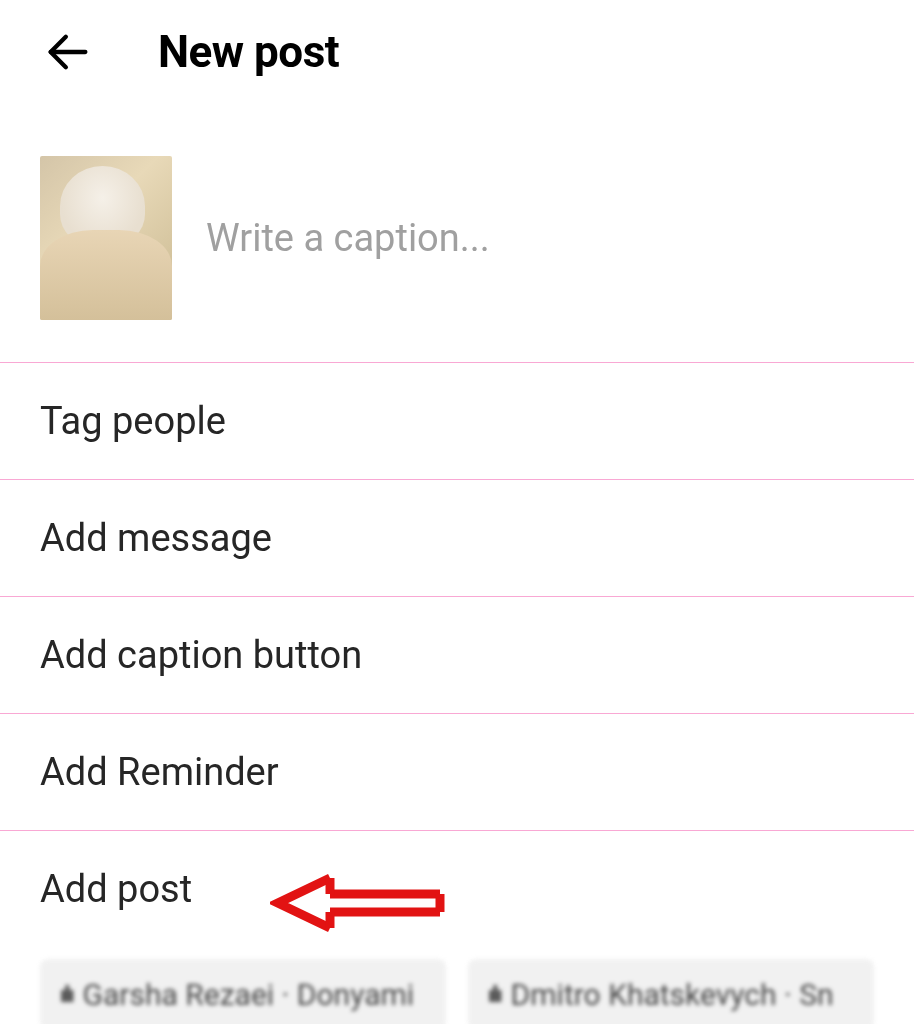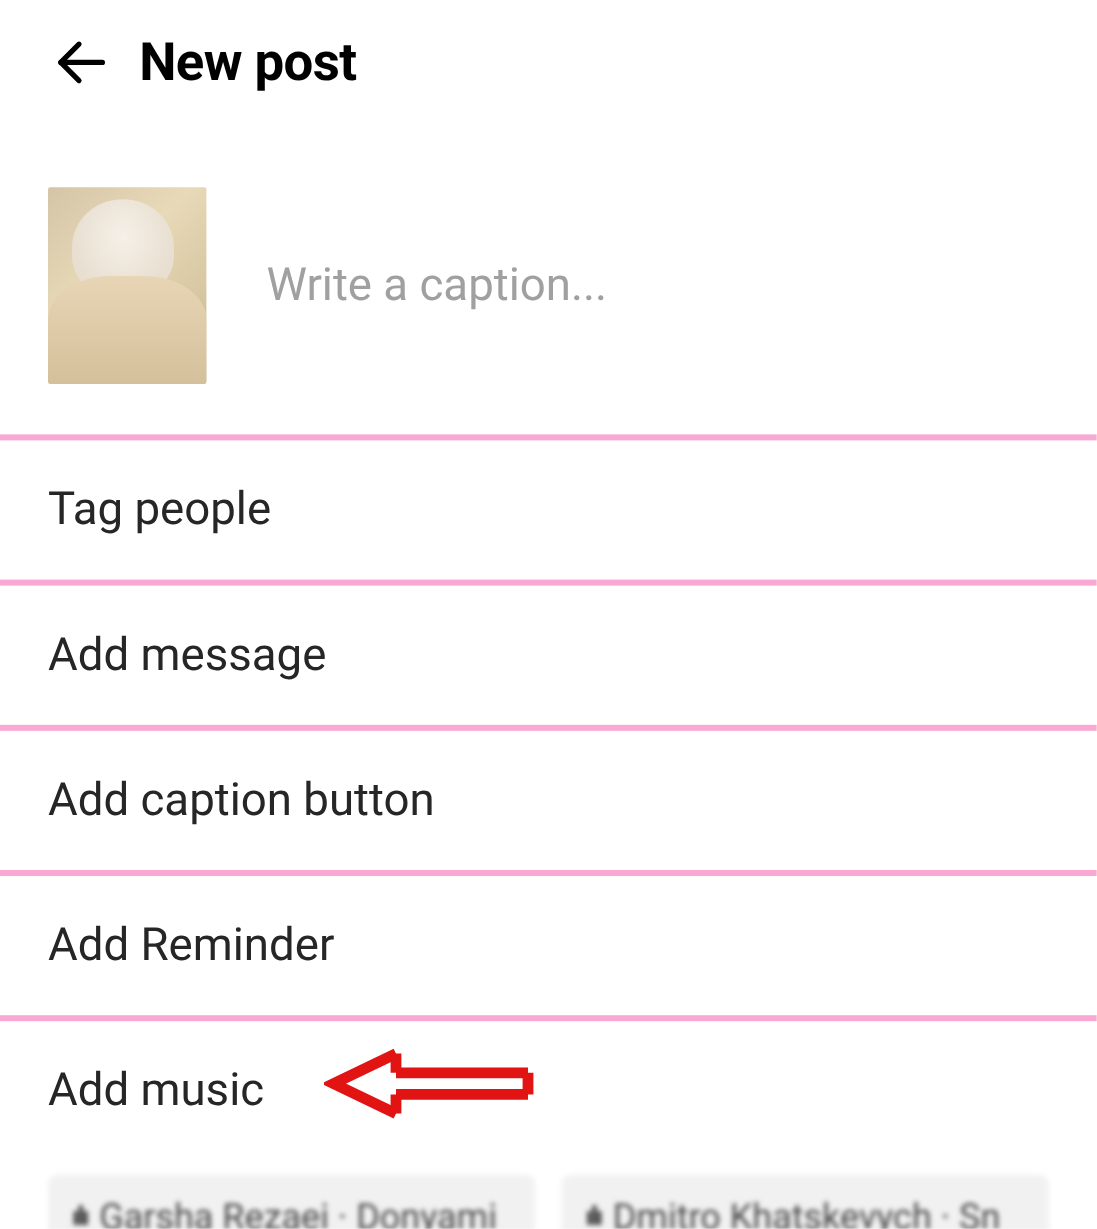--- a/index.html
+++ b/index.html
@@ -12,21 +12,21 @@
       width: 914px;
       height: 1024px;
       background: #fff;
       overflow: hidden;
       position: relative;
     }
     .header {
       display: flex;
       align-items: center;
       padding: 24px 40px 36px 40px;
-      gap: 20px;
+      gap: 62px;
       text-align: center;
     }
     .back-icon {
       width: 56px;
       height: 56px;
       display: flex;
       align-items: center;
       justify-content: center;
       cursor: pointer;
     }
@@ -72,28 +72,27 @@
       border-radius: 40% 40% 0 0;
     }
     .caption-input {
       flex: 1;
       border: none;
       font-size: 38px;
       color: #8e8e8e;
       outline: none;
       margin-top: 60px;
       background: transparent;
-      margin-left: 16px;
     }
     .caption-input::placeholder {
       color: #a0a0a0;
     }
     .option-row {
       padding: 36px 40px;
-      border-top: 5px solid #f9a8d4;
+      border-top: 1px solid #f9a8d4;
       font-size: 38px;
       color: #262626;
       cursor: pointer;
       position: relative;
     }
     .arrow-annotation {
       position: absolute;
       left: 270px;
       top: 872px;
       pointer-events: none;
@@ -153,21 +152,21 @@
 
 <div class="option-row">
   <span>Add caption button</span>
 </div>
 
 <div class="option-row">
   <span>Add Reminder</span>
 </div>
 
 <div class="option-row">
-  <span>Add music</span>
+  <span>Add post</span>
 </div>
 
 <div class="music-chips">
   <div class="chip">
     <span class="chip-icon">ılı</span>
     <span>Garsha Rezaei · Donyami</span>
   </div>
   <div class="chip">
     <span class="chip-icon">ılı</span>
     <span>Dmitro Khatskevych · Sn</span>

